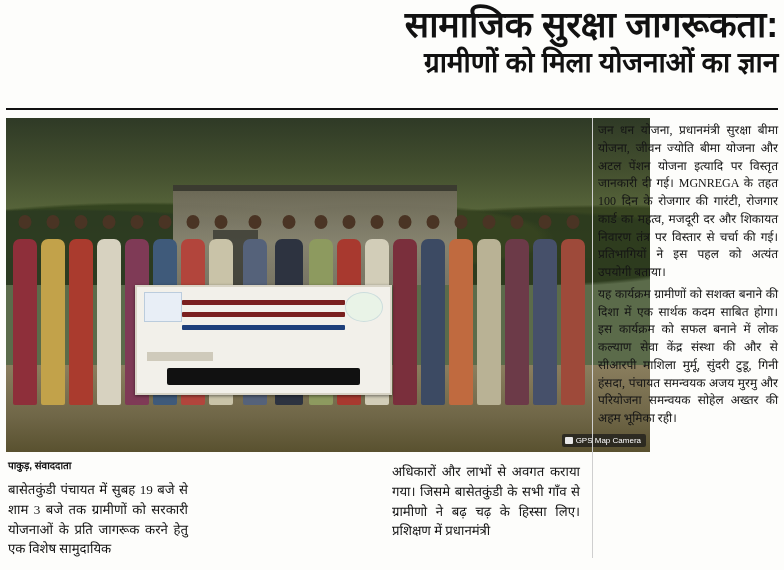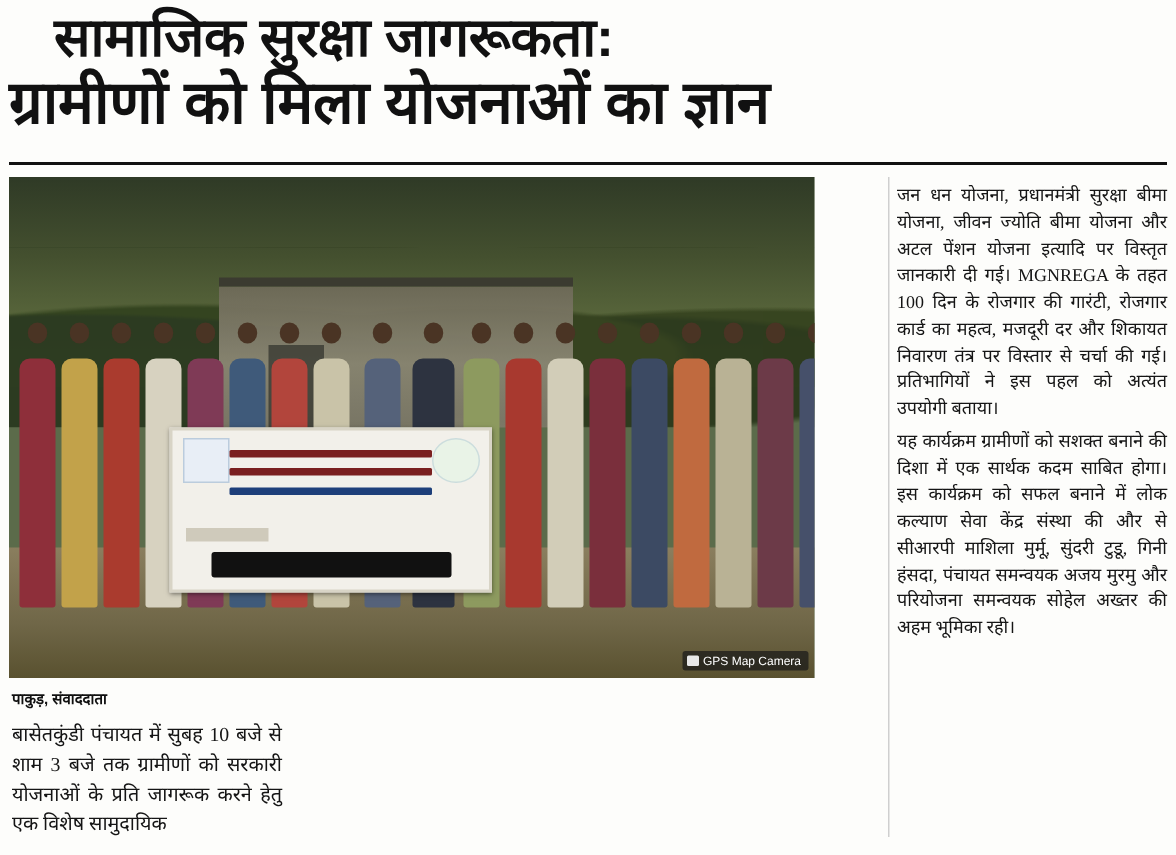--- a/index.html
+++ b/index.html
@@ -15,50 +15,50 @@
     overflow: hidden;
     background: #fdfdfb;
   }
 
   
   .headline-block {
     position: absolute;
     left: 0; top: 0;
     width: 784px;
     padding: 6px 6px 4px 6px;
-    text-align: left;
+    text-align: right;
   }
   .headline-1, .headline-2 {
     font-family: "Liberation Sans", sans-serif;
     font-weight: bold;
     color: #111111;
     line-height: 1.06;
     letter-spacing: -0.2px;
     white-space: nowrap;
   }
   .headline-1 {
     font-size: 36px;
     padding-left: 30px;
   }
   .headline-2 {
-    font-size: 40px;
+    font-size: 28px;
     margin-top: 4px;
   }
   .rule {
     position: absolute;
     left: 6px; top: 108px;
     width: 772px; height: 2px;
     background: #111;
   }
 
   
   .photo {
     position: absolute;
     left: 6px; top: 118px;
-    width: 537px; height: 334px;
+    width: 644px; height: 334px;
     overflow: hidden;
     background: #5b6b4a;
   }
   .sky {
     position: absolute; left: 0; top: 0; width: 100%; height: 42%;
     background: linear-gradient(180deg,#2f3a26 0%, #44502f 38%, #5d6b3e 75%, #6a7545 100%);
   }
   .treeline {
     position: absolute; left: 0; top: 14%; width: 100%; height: 36%;
     background:
@@ -297,20 +297,23 @@
 
     <div class="cam-badge">GPS Map Camera</div>
     <div class="photo-sig"></div>
   </div>
 
   <div class="divider-v"></div>
 
   <div class="byline">पाकुड़, संवाददाता</div>
 
   <div class="col col-1">
-    <p>बासेतकुंडी पंचायत में सुबह 10 बजे से शाम 3 बजे तक ग्रामीणों को सरकारी योजनाओं के प्रति जागरूक करने हेतु एक विशेष सामुदायिक</p>
+    <p>बासेतकुंडी पंचायत में सुबह 19 बजे से शाम 3 बजे तक ग्रामीणों को सरकारी योजनाओं के प्रति जागरूक करने हेतु एक विशेष सामुदायिक</p>
+  </div>
+  <div class="col col-3">
+    <p>अधिकारों और लाभों से अवगत कराया गया। जिसमे बासेतकुंडी के सभी गाँव से ग्रामीणो ने बढ़ चढ़ के हिस्सा लिए। प्रशिक्षण में प्रधानमंत्री</p>
   </div>
   <div class="col col-4">
     <p>जन धन योजना, प्रधानमंत्री सुरक्षा बीमा योजना, जीवन ज्योति बीमा योजना और अटल पेंशन योजना इत्यादि पर विस्तृत जानकारी दी गई। MGNREGA के तहत 100 दिन के रोजगार की गारंटी, रोजगार कार्ड का महत्व, मजदूरी दर और शिकायत निवारण तंत्र पर विस्तार से चर्चा की गई। प्रतिभागियों ने इस पहल को अत्यंत उपयोगी बताया।</p>
     <p>यह कार्यक्रम ग्रामीणों को सशक्त बनाने की दिशा में एक सार्थक कदम साबित होगा। इस कार्यक्रम को सफल बनाने में लोक कल्याण सेवा केंद्र संस्था की और से सीआरपी माशिला मुर्मू, सुंदरी टुडू, गिनी हंसदा, पंचायत समन्वयक अजय मुरमु और परियोजना समन्वयक सोहेल अख्तर की अहम भूमिका रही।</p>
   </div>
 
 </div>
 
 </body></html>

